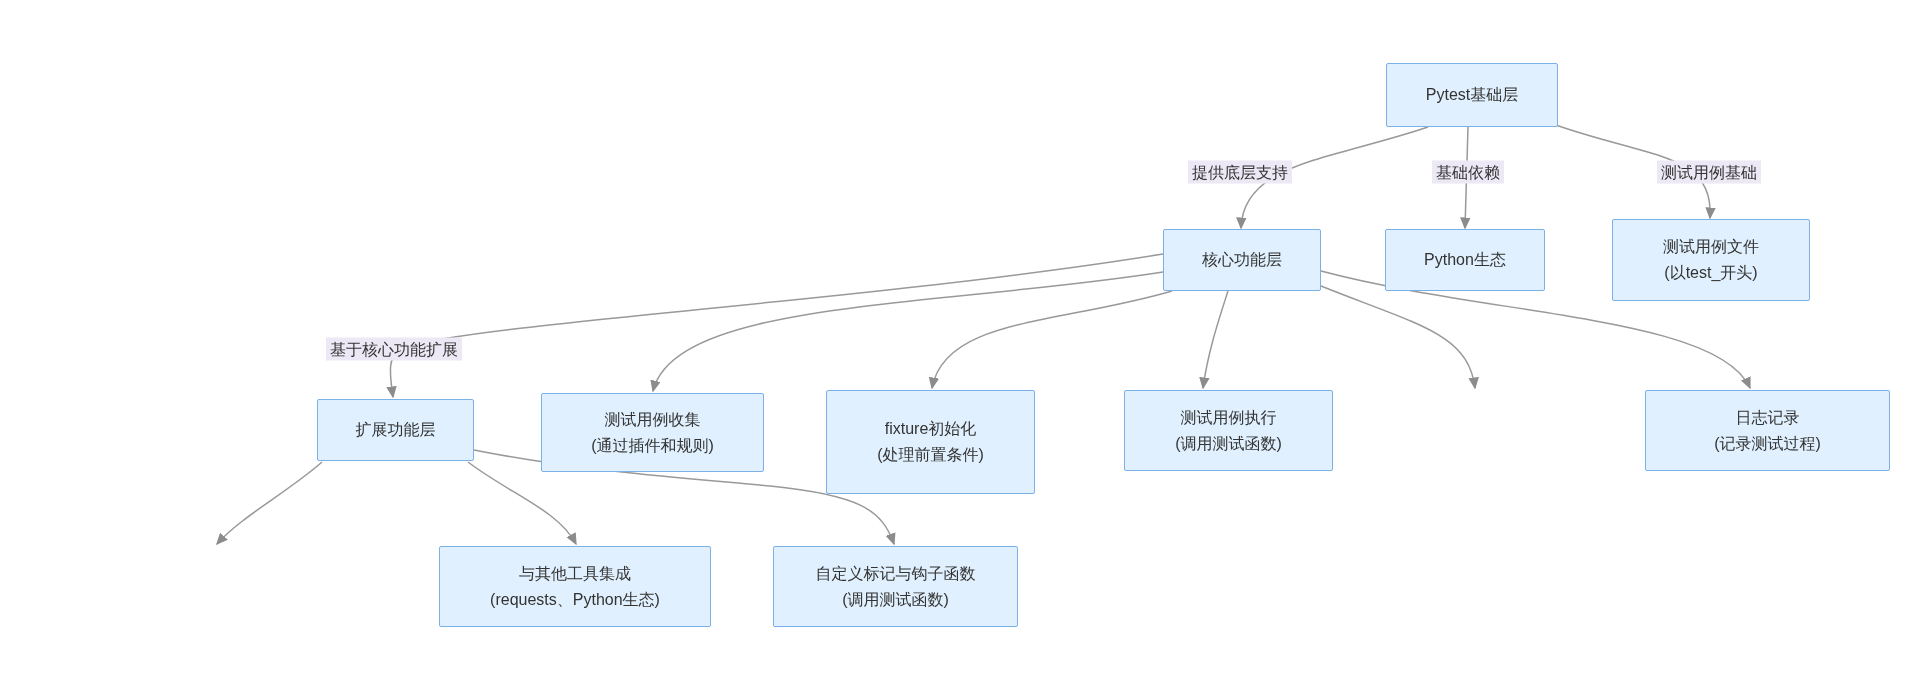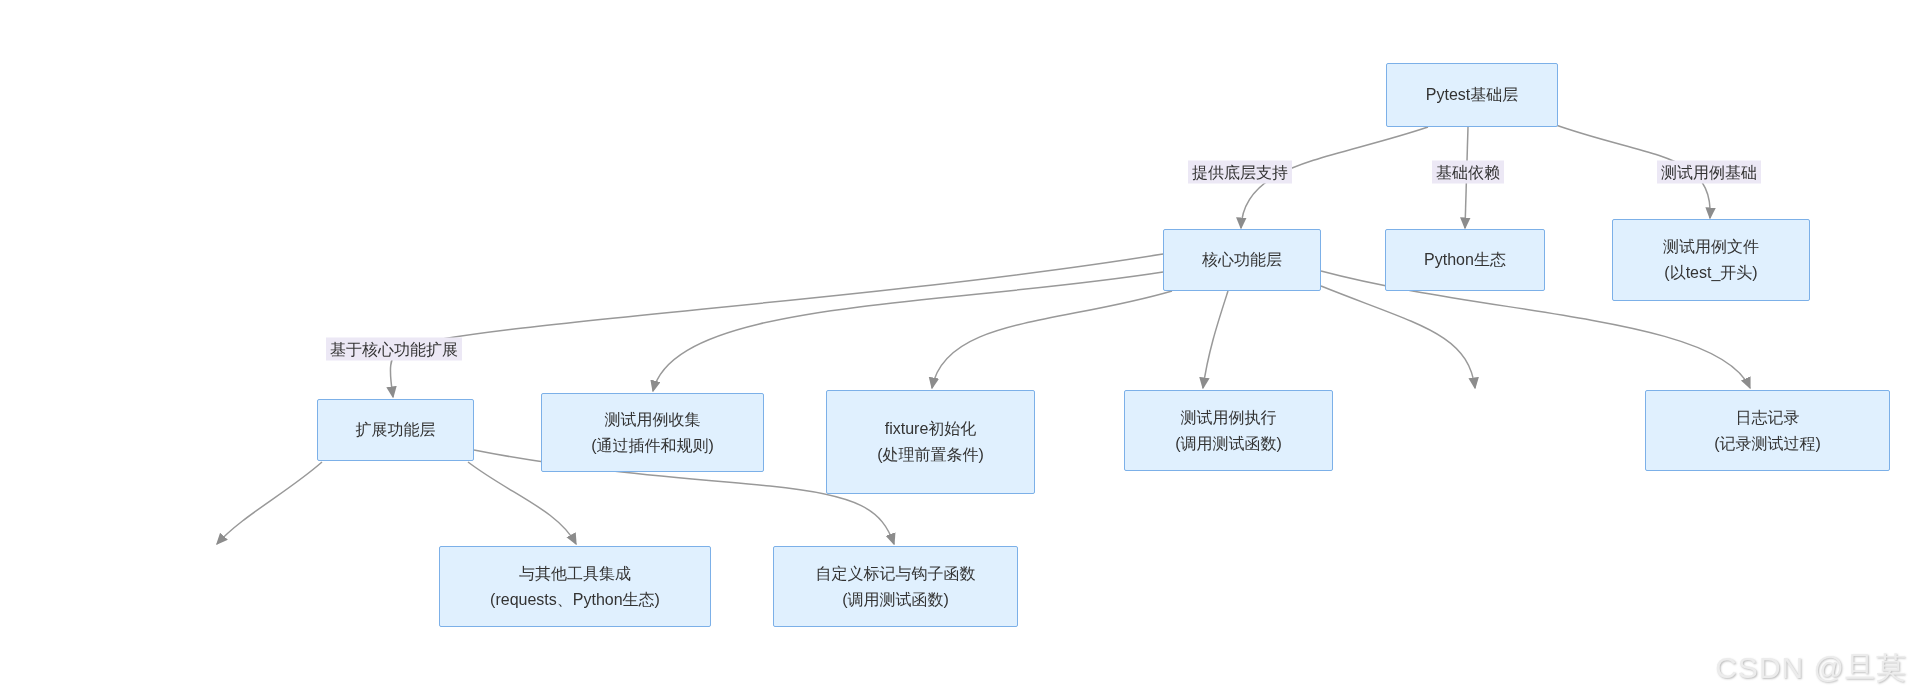--- a/index.html
+++ b/index.html
@@ -118,15 +118,14 @@
   <div class="node" style="left:773px;top:546px;width:245px;height:81px">
     <span>自定义标记与钩子函数</span>
     <span>(调用测试函数)</span>
   </div>
 
   <span class="elabel" style="left:1240px;top:172px">提供底层支持</span>
   <span class="elabel" style="left:1468px;top:172px">基础依赖</span>
   <span class="elabel" style="left:1709px;top:172px">测试用例基础</span>
   <span class="elabel" style="left:394px;top:349px">基于核心功能扩展</span>
 
-  <div class="watermark">CSDN @旦莫</div>
 
 </div>
 
 </body></html>

